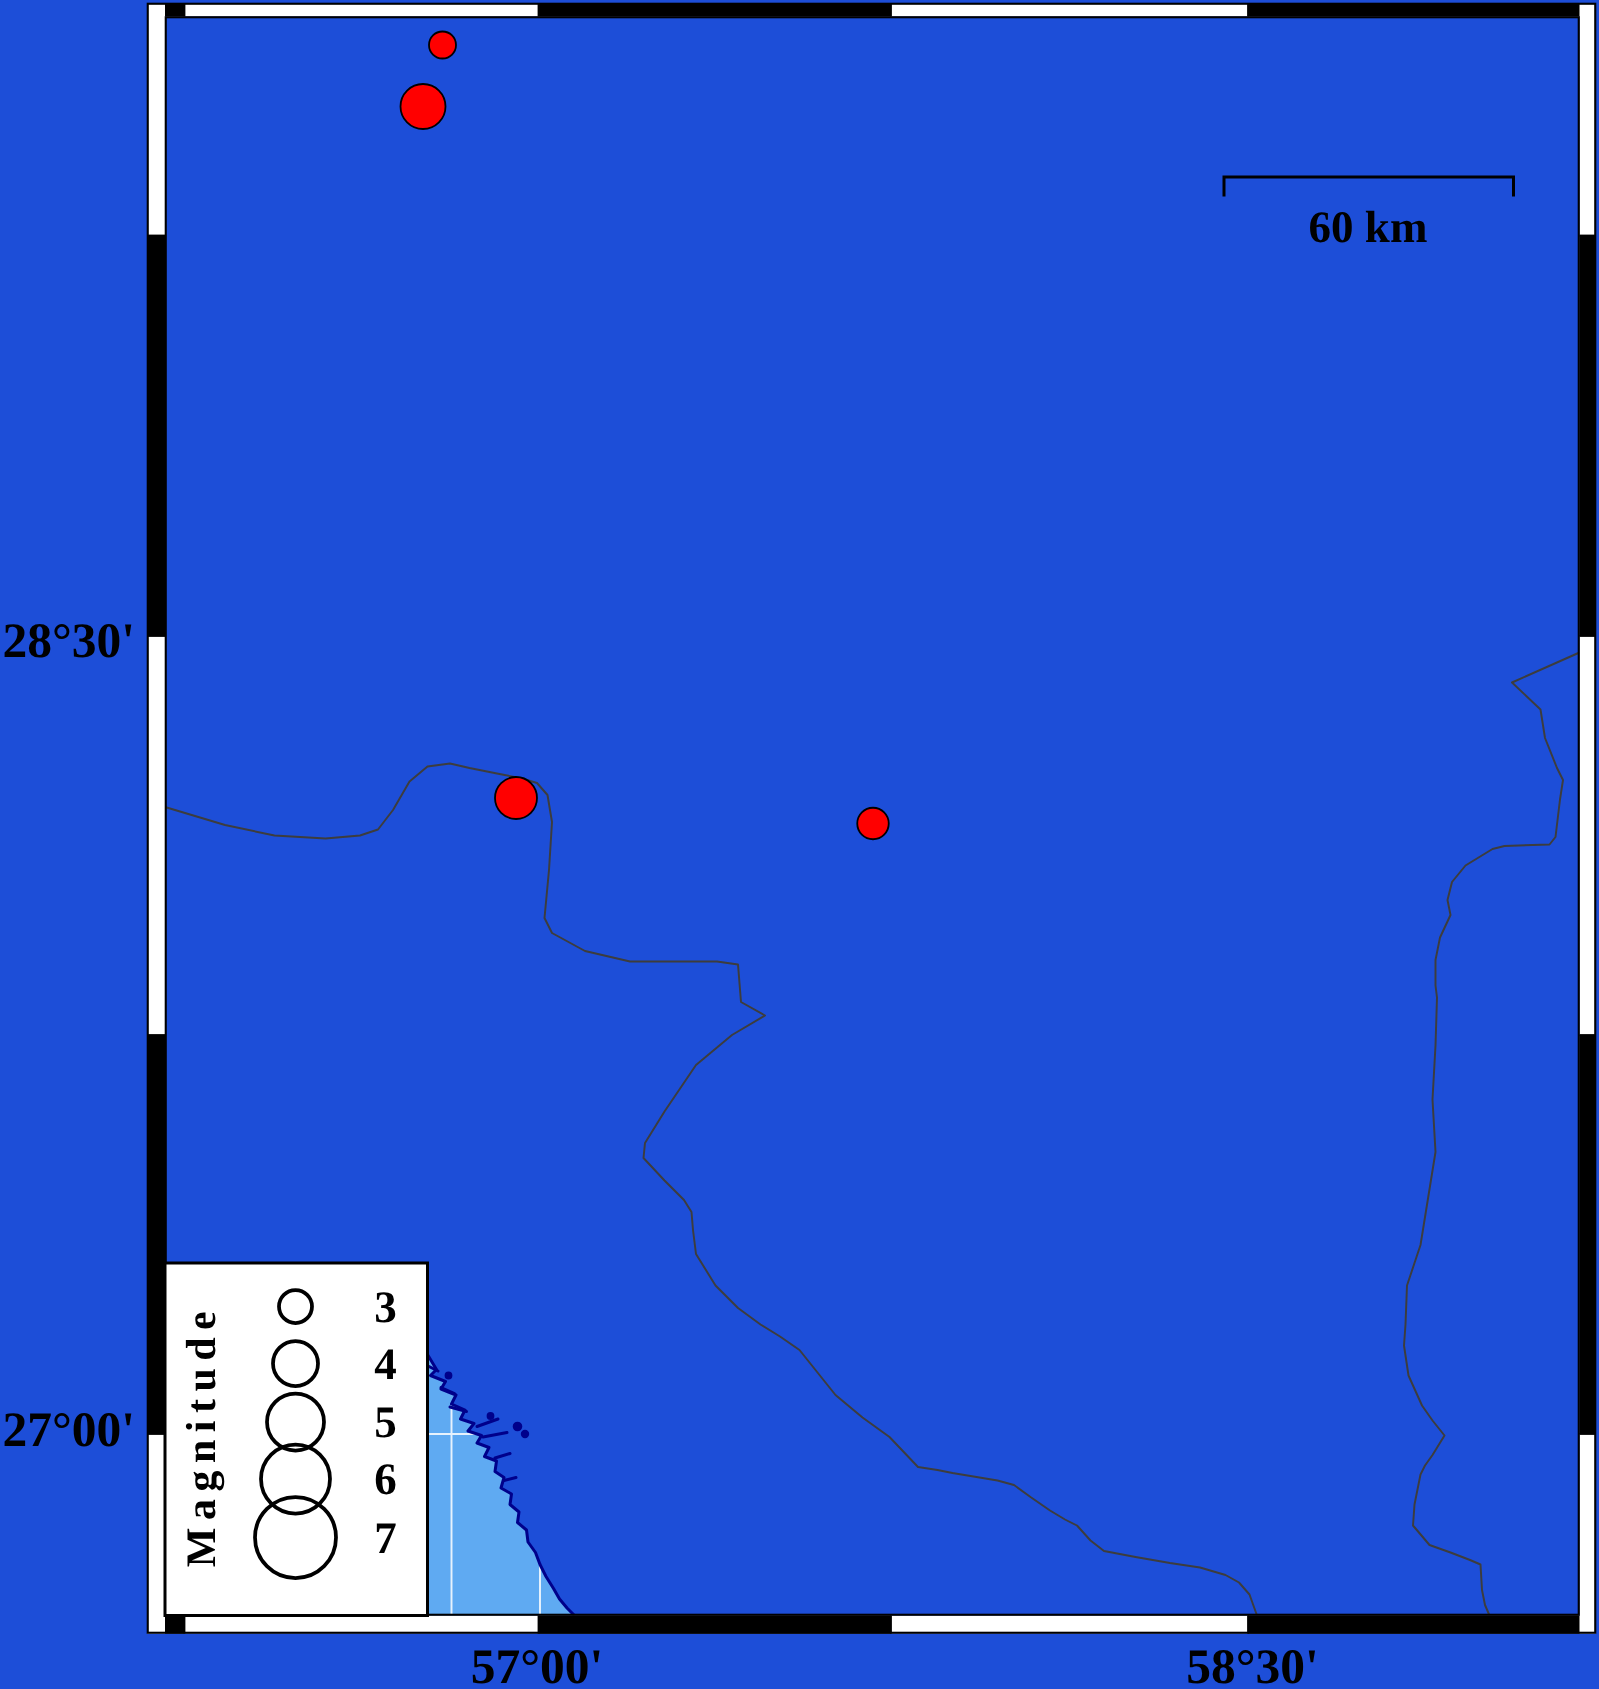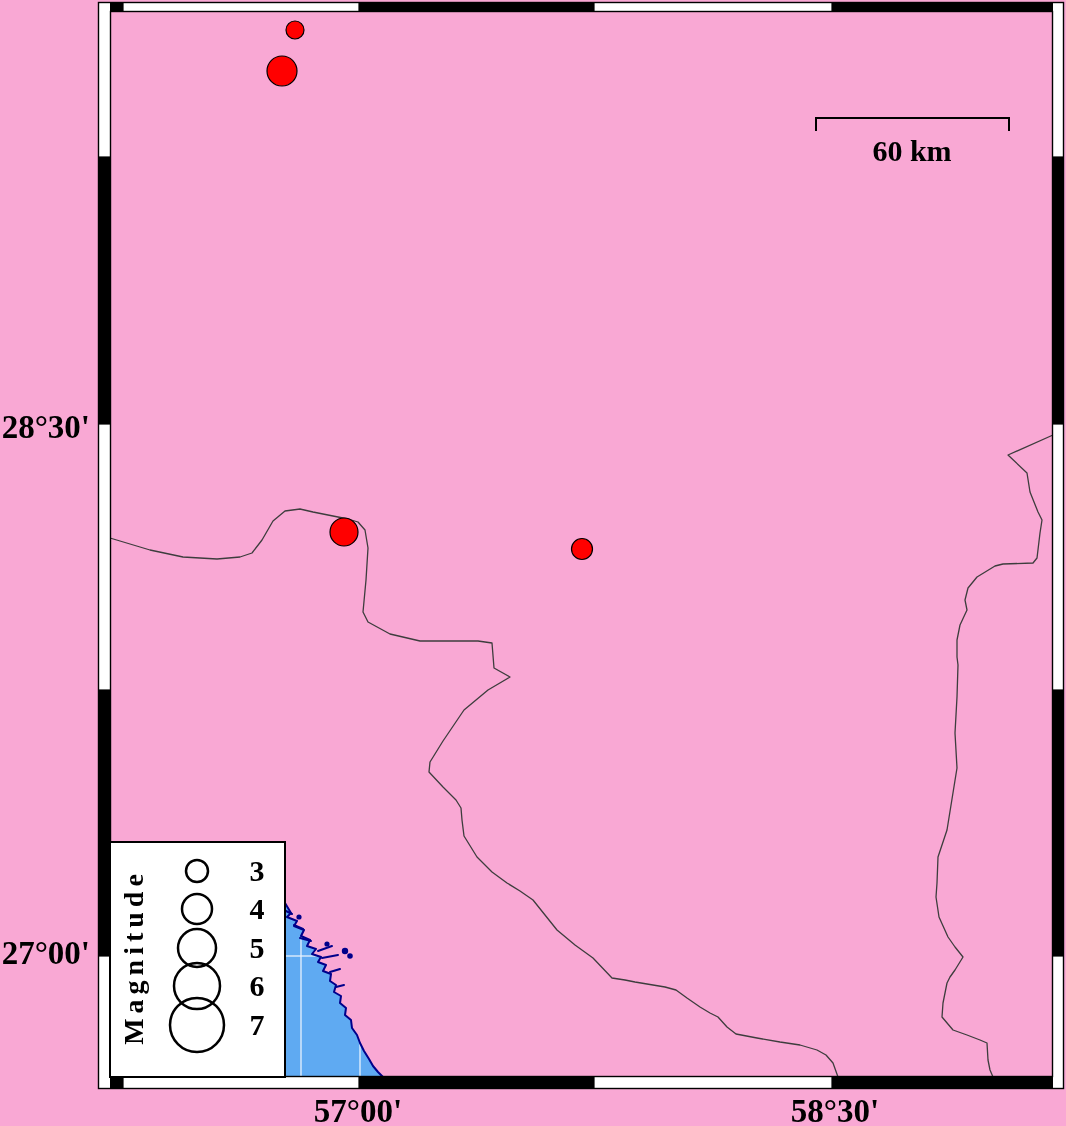--- a/index.html
+++ b/index.html
@@ -1,16 +1,16 @@
 <!DOCTYPE html>
 <html><head>
 <meta charset="utf-8">
 <style>
   html,body{margin:0;padding:0;background:#ffffff;}
-  .stage{position:relative;width:1066px;height:1126px;background:#f9a8d4;overflow:hidden;
+  .stage{position:relative;width:1066px;height:1126px;background:#1d4ed8;overflow:hidden;
          font-family:"Liberation Serif","DejaVu Serif",serif;}
   svg text{font-family:"Liberation Serif","DejaVu Serif",serif;font-weight:bold;fill:#000;}
   .axis-label{font-size:33px;}
   .scale-label{font-size:30px;}
   .legend-num{font-size:30px;}
   .legend-title{font-size:28px;letter-spacing:5px;}
 </style>
 </head>
 <body>
 

